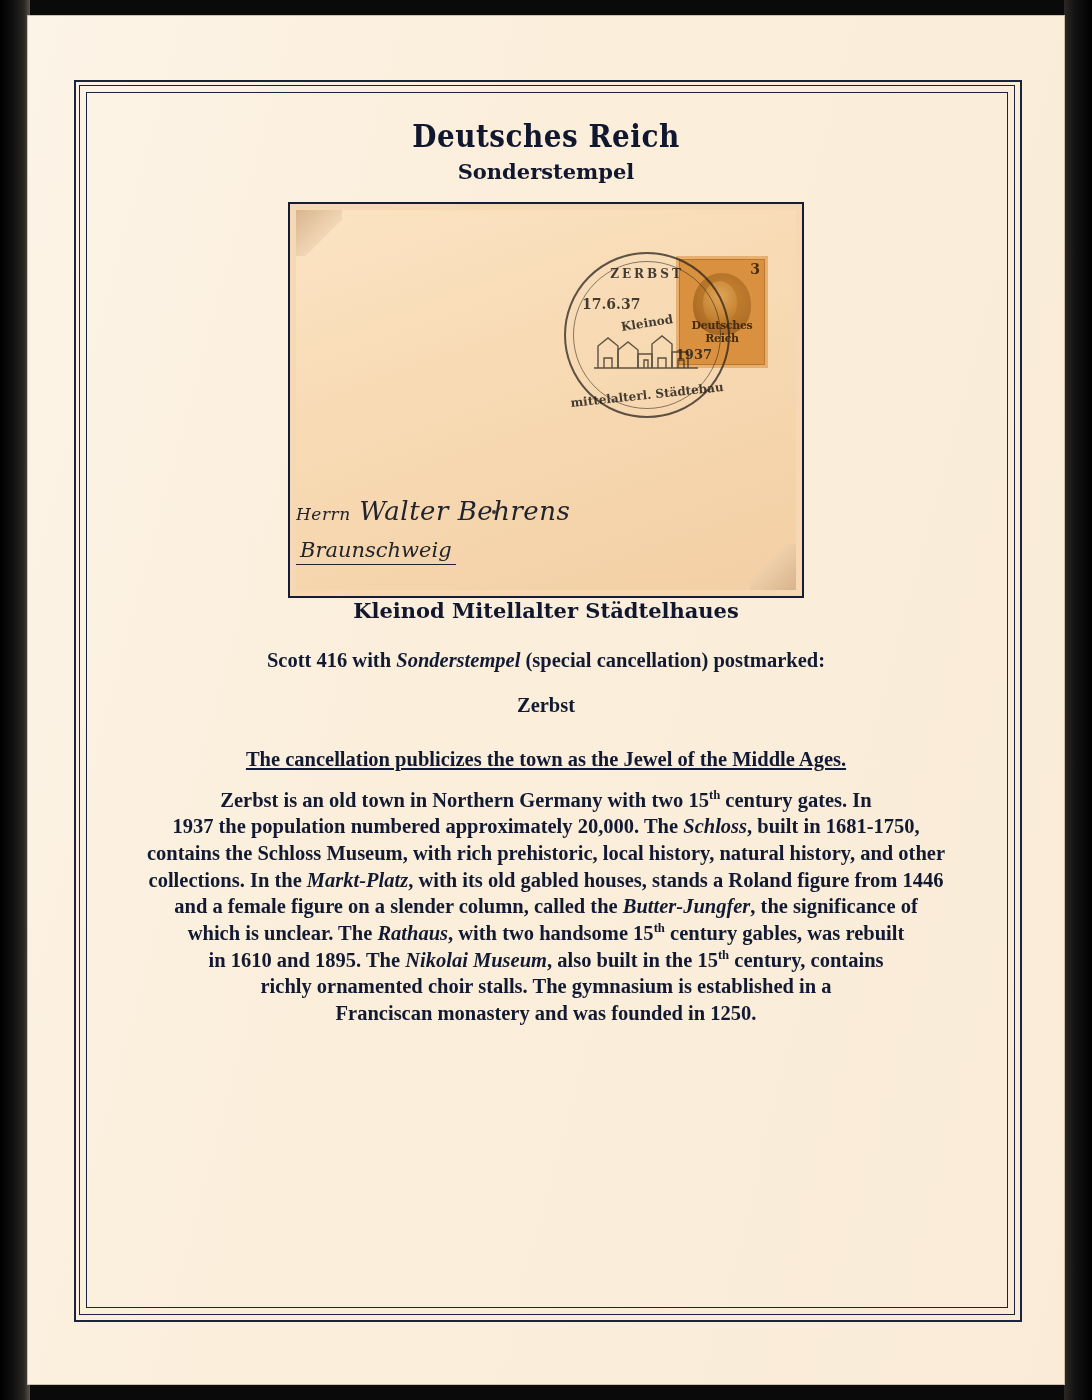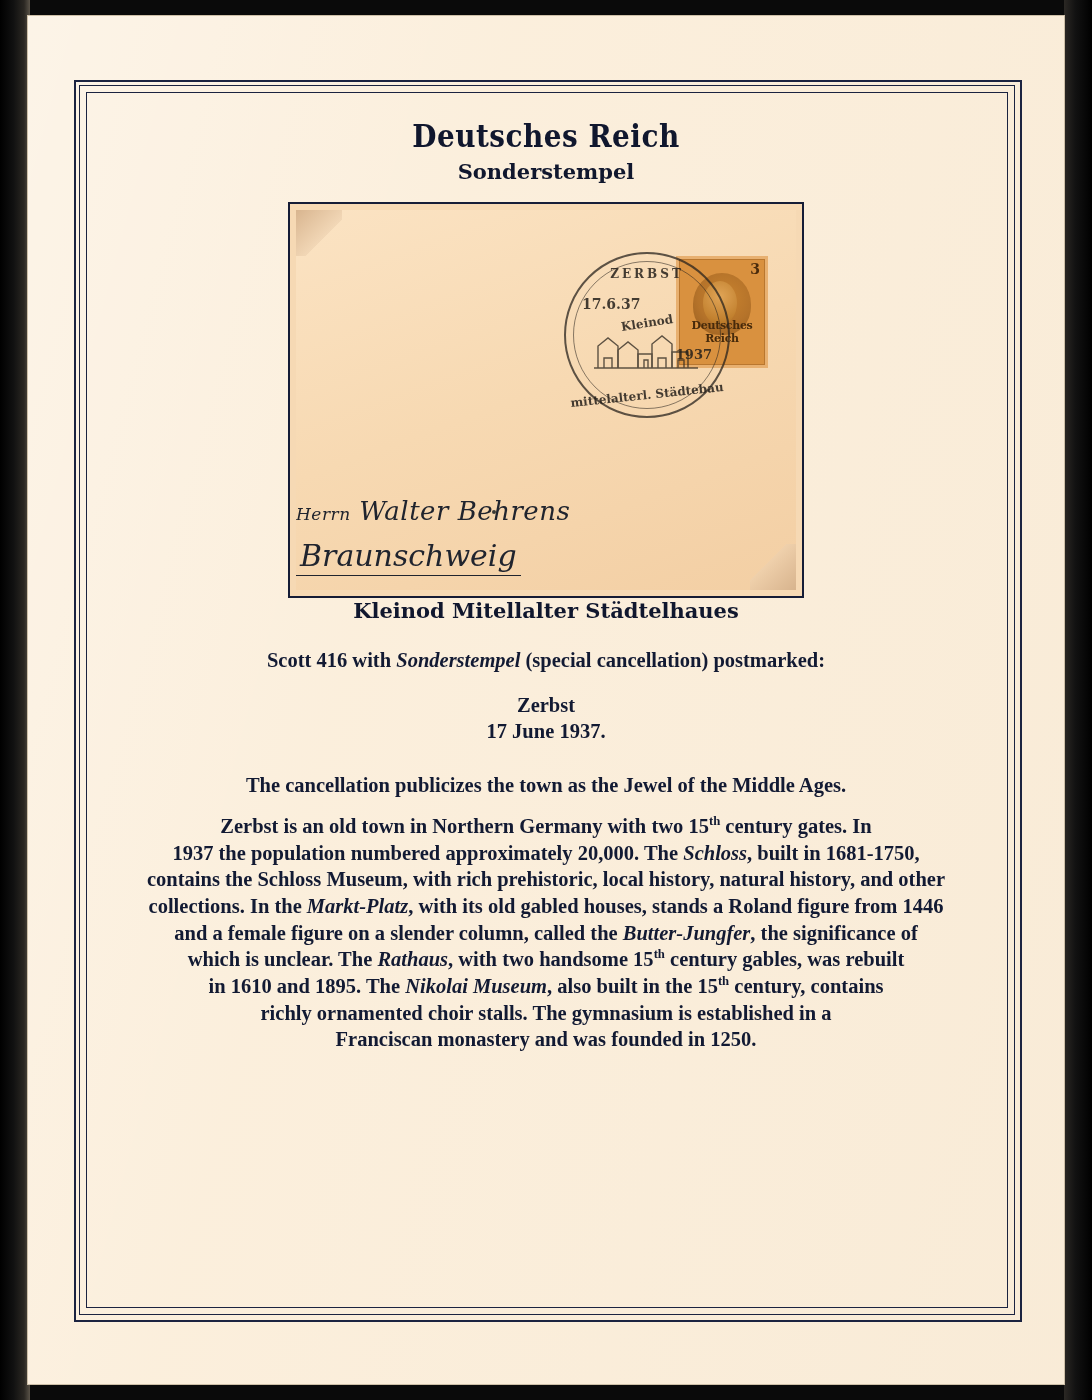--- a/index.html
+++ b/index.html
@@ -288,21 +288,21 @@
     font-style: italic;
     font-size: 26px;
     letter-spacing: 0.5px;
   }
   .addr-line1 .small {
     font-size: 17px;
   }
   .addr-line2 {
     font-family: "DejaVu Serif", serif;
     font-style: italic;
-    font-size: 30px;
+    font-size: 21px;
     margin-top: 12px;
     display: inline-block;
     border-bottom: 1px solid #20242e;
     padding: 0 4px 2px 4px;
   }
   .addr-line3 {
     font-family: "DejaVu Serif", serif;
     font-style: italic;
     font-size: 17px;
     margin-top: 14px;
@@ -339,20 +339,21 @@
     margin-top: 20px;
     line-height: 1.28;
     color: #121a33;
   }
   .line-spaced {
     font-family: "Liberation Serif", serif;
     font-weight: bold;
     font-size: 20.5px;
     margin-top: 30px;
     color: #121a33;
+    text-decoration: underline;
   }
   #para {
     font-family: "Liberation Serif", serif;
     font-weight: bold;
     font-size: 20.5px;
     line-height: 1.30;
     margin: 16px auto 0 auto;
     width: 830px;
     text-align: center;
     color: #121a33;
@@ -429,21 +430,20 @@
       </div>
 
       <div class="caption-fraktur">Kleinod Mitellalter Städtelhaues</div>
 
       <div class="line-bold">
         <span>Scott 416 with </span><span class="it">Sonderstempel</span><span> (special cancellation) postmarked:</span>
       </div>
 
       <div class="block-center">
         <div>Zerbst</div>
-        <div>17 June 1937.</div>
       </div>
 
       <div class="line-spaced">The cancellation publicizes the town as the Jewel of the Middle Ages.</div>
 
       <div id="para">
         <span>Zerbst is an old town in Northern Germany with two 15</span><sup>th</sup><span> century gates. In</span><br>
         <span>1937 the population numbered approximately 20,000. The </span><i>Schloss</i><span>, built in 1681-1750,</span><br>
         <span>contains the Schloss Museum, with rich prehistoric, local history, natural history, and other</span><br>
         <span>collections. In the </span><i>Markt-Platz</i><span>, with its old gabled houses, stands a Roland figure from 1446</span><br>
         <span>and a female figure on a slender column, called the </span><i>Butter-Jungfer</i><span>, the significance of</span><br>

